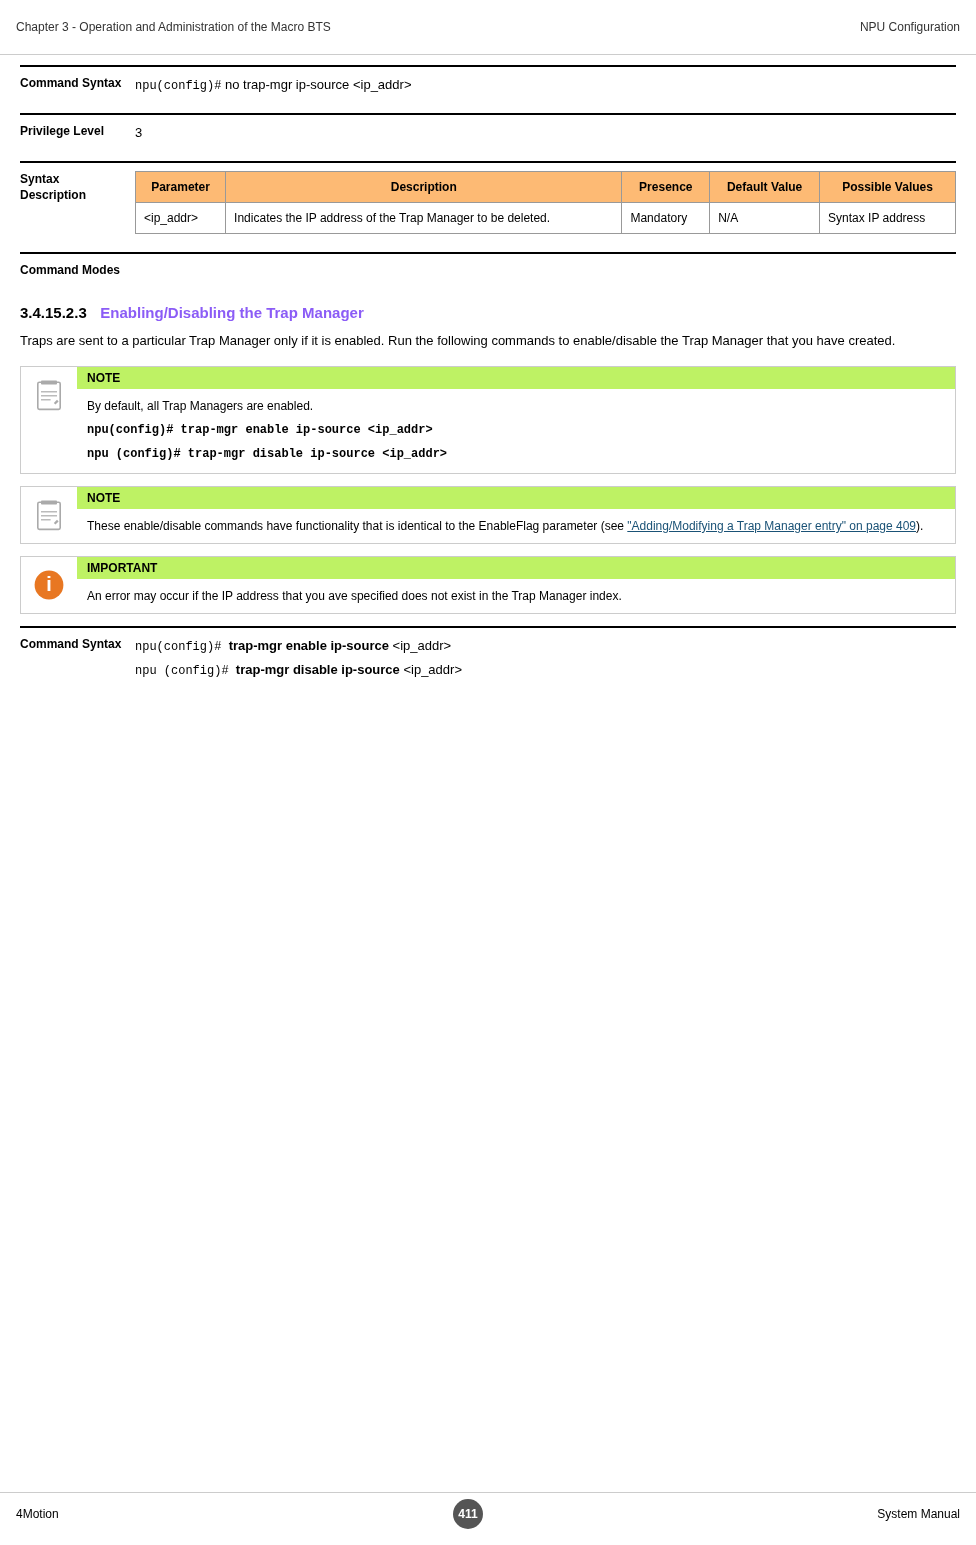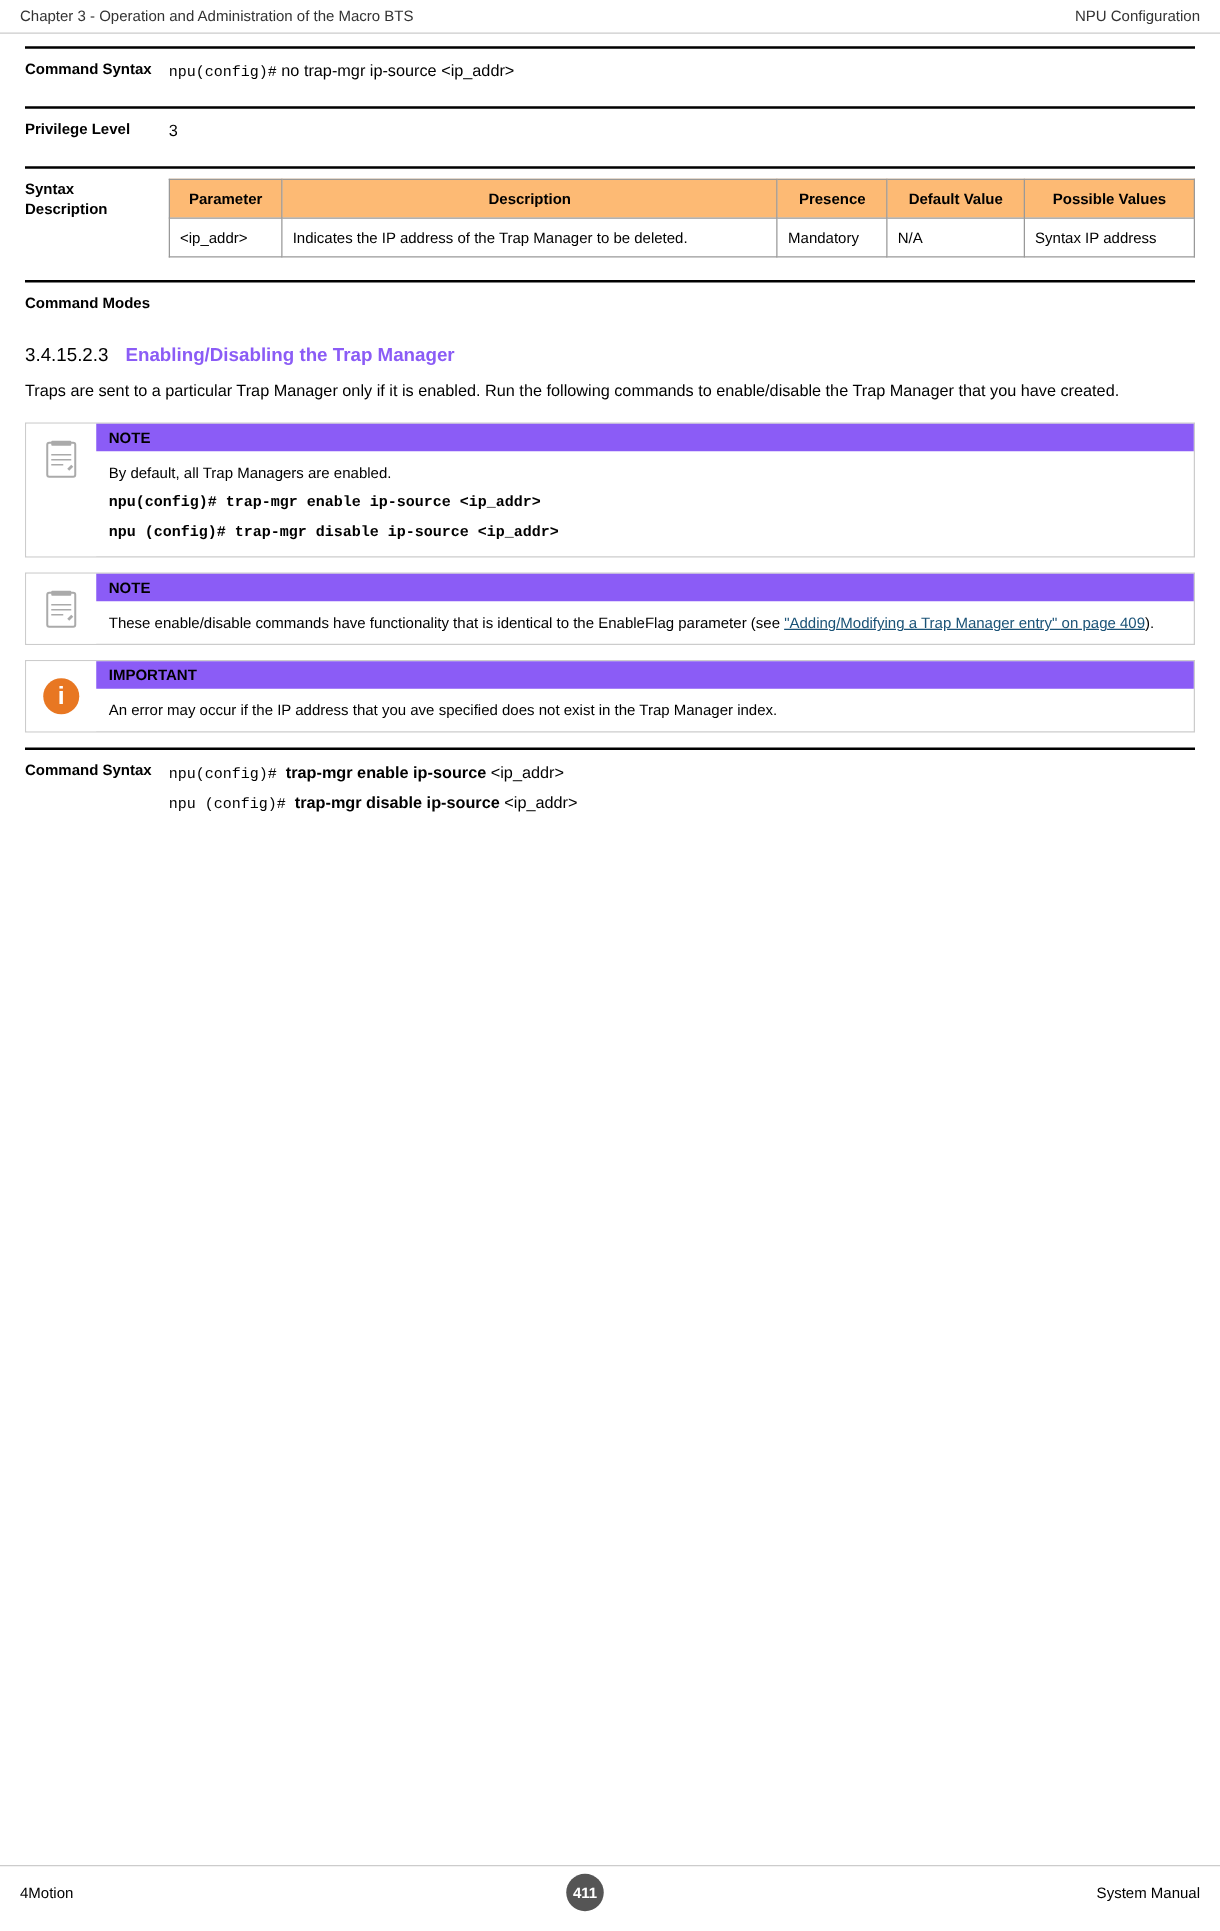--- a/index.html
+++ b/index.html
@@ -11,21 +11,21 @@
       width: 976px;
       min-height: 1545px;
       position: relative;
     }
 
     
     .page-header {
       display: flex;
       justify-content: space-between;
       align-items: flex-start;
-      padding: 6px 16px;
+      padding: 20px 16px;
       border-bottom: 1px solid #ccc;
       font-size: 12px;
       color: #333;
     }
 
     
     .content {
       padding: 10px 20px 10px 20px;
     }
 
@@ -69,21 +69,21 @@
       background: #fdba74;
       font-weight: bold;
     }
 
     
     .section-heading {
       margin: 18px 0 10px 0;
     }
     .section-num {
       font-size: 15px;
-      font-weight: normal;
+      font-weight: bold;
       color: #000;
       margin-right: 10px;
     }
     .section-title {
       font-size: 15px;
       font-weight: bold;
       color: #8b5cf6;
     }
 
     
@@ -110,21 +110,21 @@
     }
     .notice-icon svg {
       width: 32px;
       height: 32px;
     }
     .notice-content {
       flex: 1;
       padding: 0;
     }
     .notice-header {
-      background: #8b5cf6;
+      background: #bef264;
       font-weight: bold;
       font-size: 12px;
       padding: 4px 10px;
     }
     .notice-body {
       padding: 8px 10px;
       font-size: 12px;
       line-height: 1.5;
     }
     .notice-body .mono-block {

